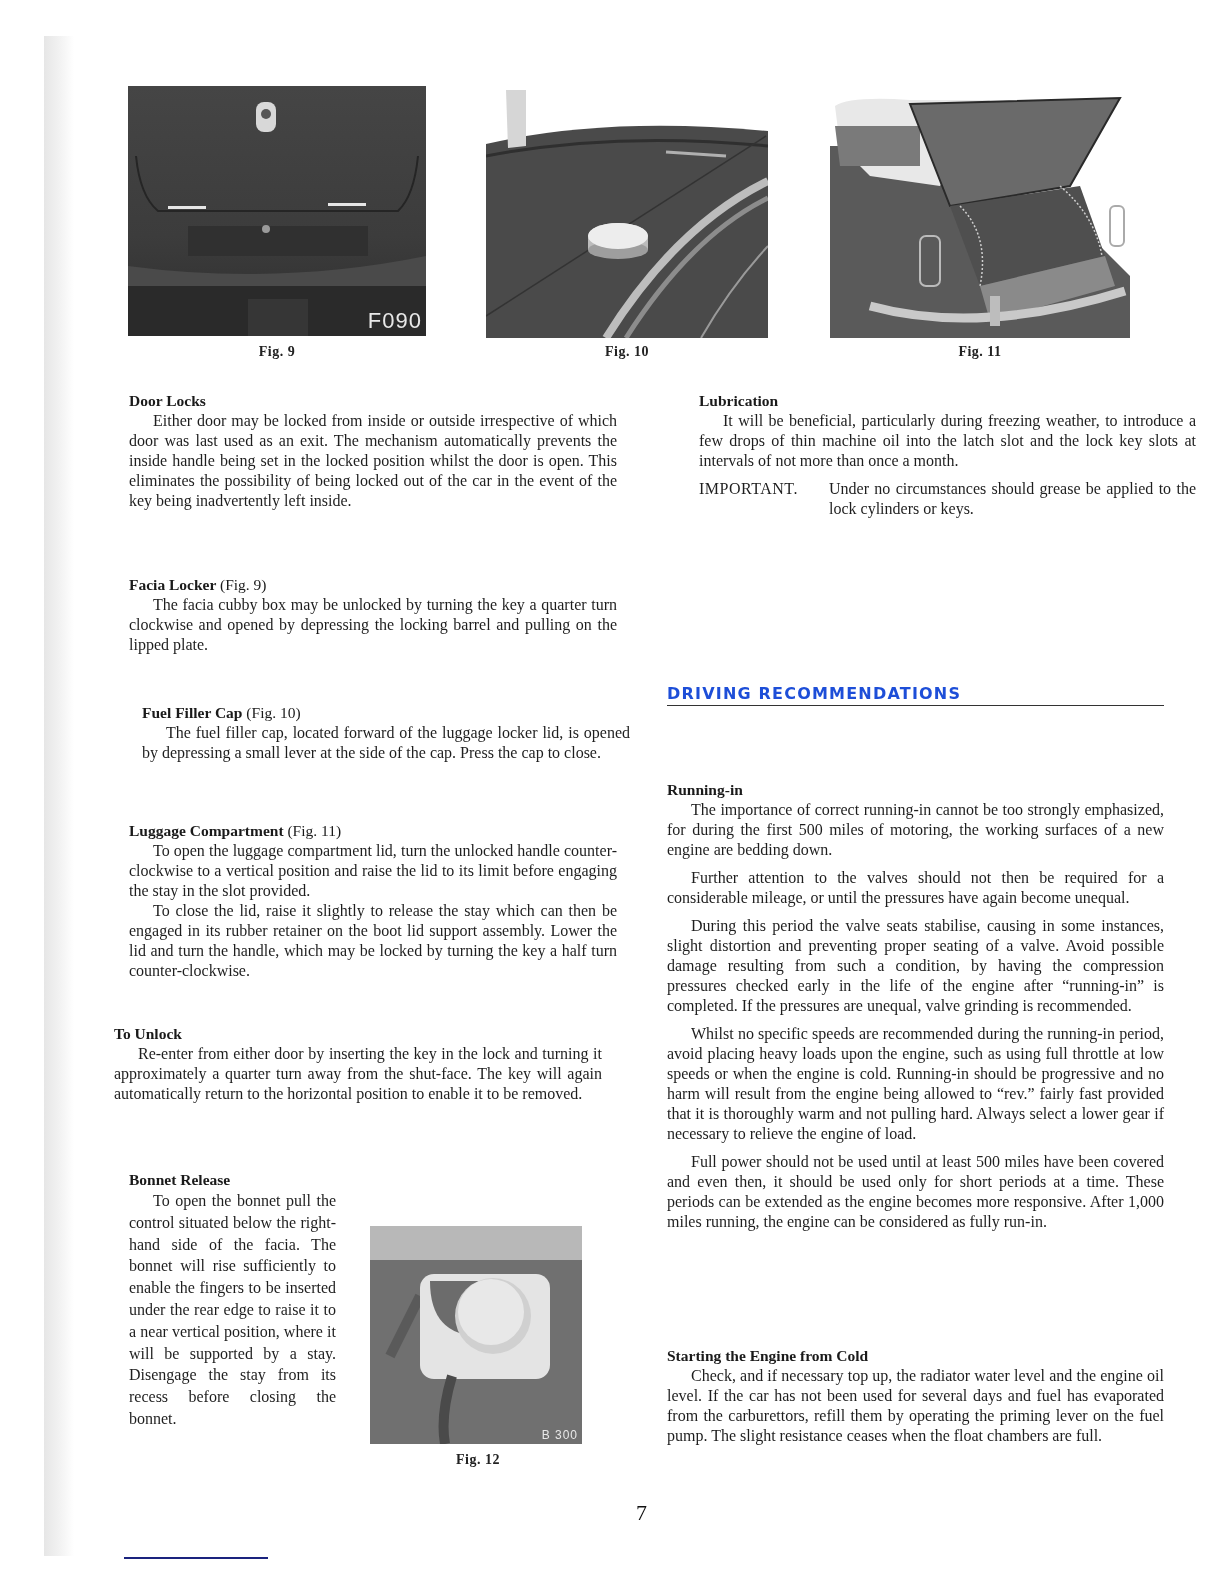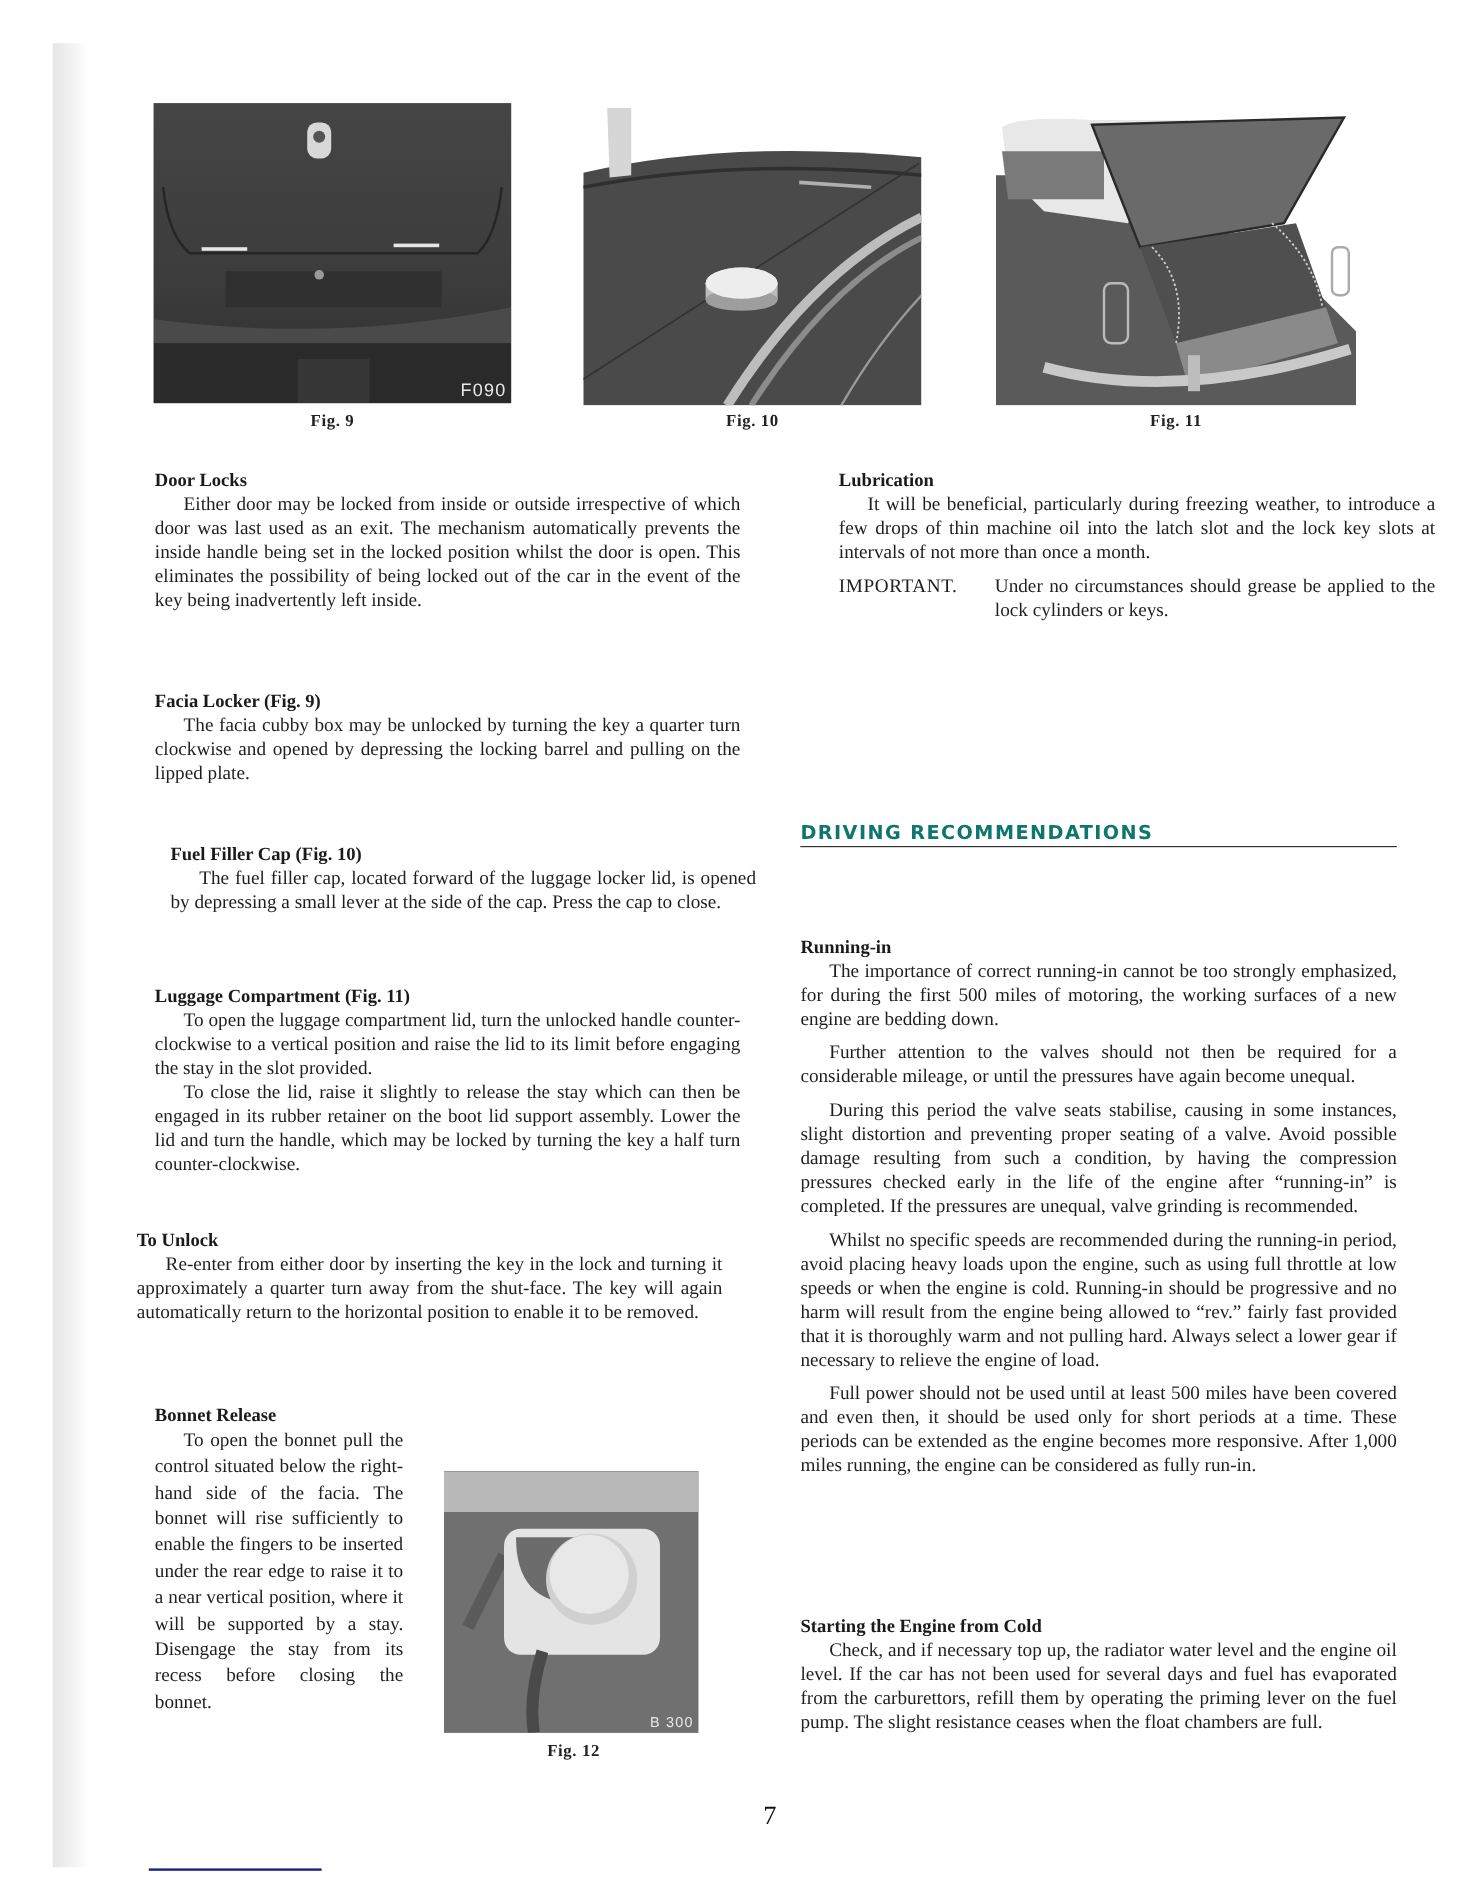--- a/index.html
+++ b/index.html
@@ -13,43 +13,43 @@
     background: linear-gradient(to right, #e6e6e6, #f4f4f4 60%, #ffffff);
   }
   .figure { position: absolute; }
   .figure .photo { position: absolute; overflow: hidden; }
   .figure .caption {
     position: absolute; left: 0; right: 0; text-align: center;
     font-size: 14px; font-weight: bold; letter-spacing: 0.5px; color: #222;
   }
   .photo-code {
     position: absolute; right: 4px; bottom: 2px; color: #e8e8e8;
-    font-family: "Liberation Sans", sans-serif; font-size: 15px; letter-spacing: 1px;
+    font-family: "Liberation Sans", sans-serif; font-size: 22px; letter-spacing: 1px;
   }
   .section { position: absolute; }
   .section h3 {
     margin: 0; font-size: 15.5px; font-weight: bold; line-height: 20px; color: #1a1a1a;
   }
-  .section h3 .ref { font-weight: bold; }
+  .section h3 .ref { font-weight: normal; }
   .section p {
     margin: 0; font-size: 16px; line-height: 20px; text-align: justify;
     text-indent: 24px; hyphens: manual;
   }
   .section p + p { margin-top: 0; }
   .section p.gap { margin-top: 8px; }
   .important {
     display: flex; margin-top: 8px; font-size: 16px; line-height: 20px;
   }
   .important .lbl { width: 130px; flex: none; letter-spacing: 0.5px; }
   .important .txt { flex: 1; text-align: justify; }
   .driving-heading {
     position: absolute; left: 667px; top: 684px; width: 497px;
     border-bottom: 1.5px solid #333; padding-bottom: 2px;
     font-family: "DejaVu Sans", sans-serif; font-weight: bold; font-size: 16px;
-    letter-spacing: 1.2px; color: #0f766e;
+    letter-spacing: 1.2px; color: #1d4ed8;
   }
   .page-number {
     position: absolute; left: 636px; top: 1500px; font-size: 22px; color: #111;
   }
   .footer-link {
     position: absolute; left: 124px; top: 1557px; width: 144px; height: 2px; background: #1a237e;
   }
 </style>
 </head>
 <body>

